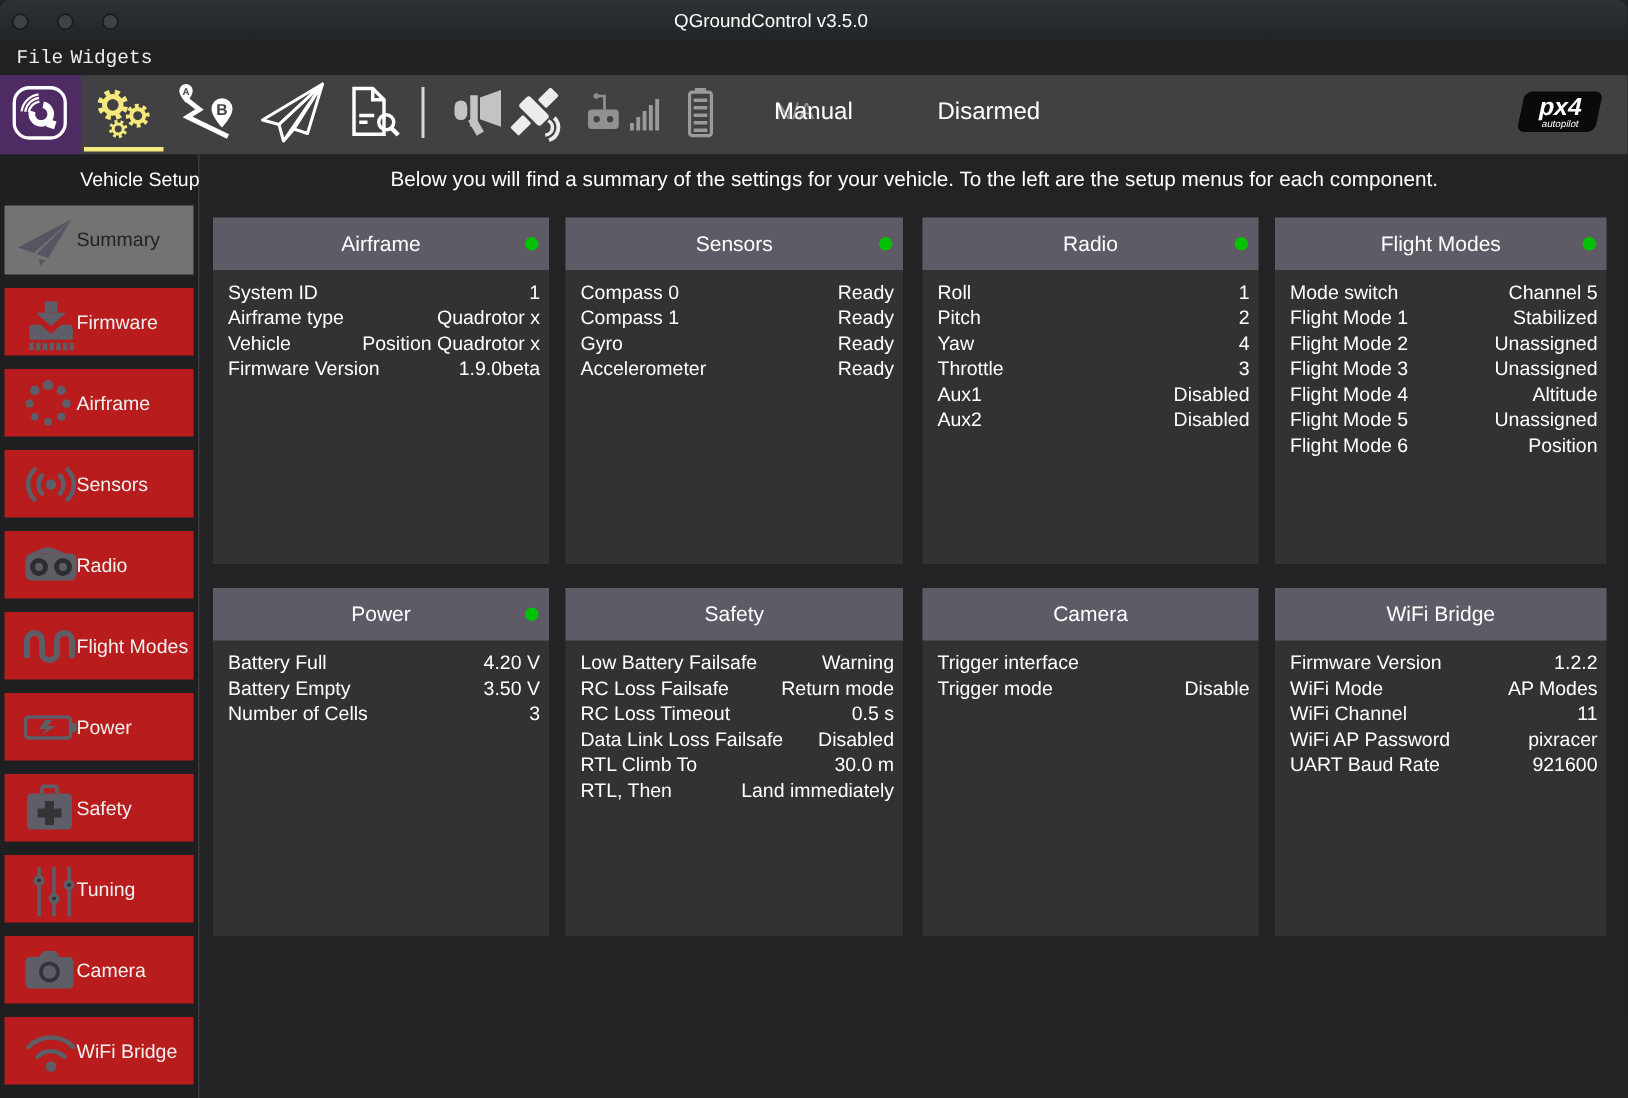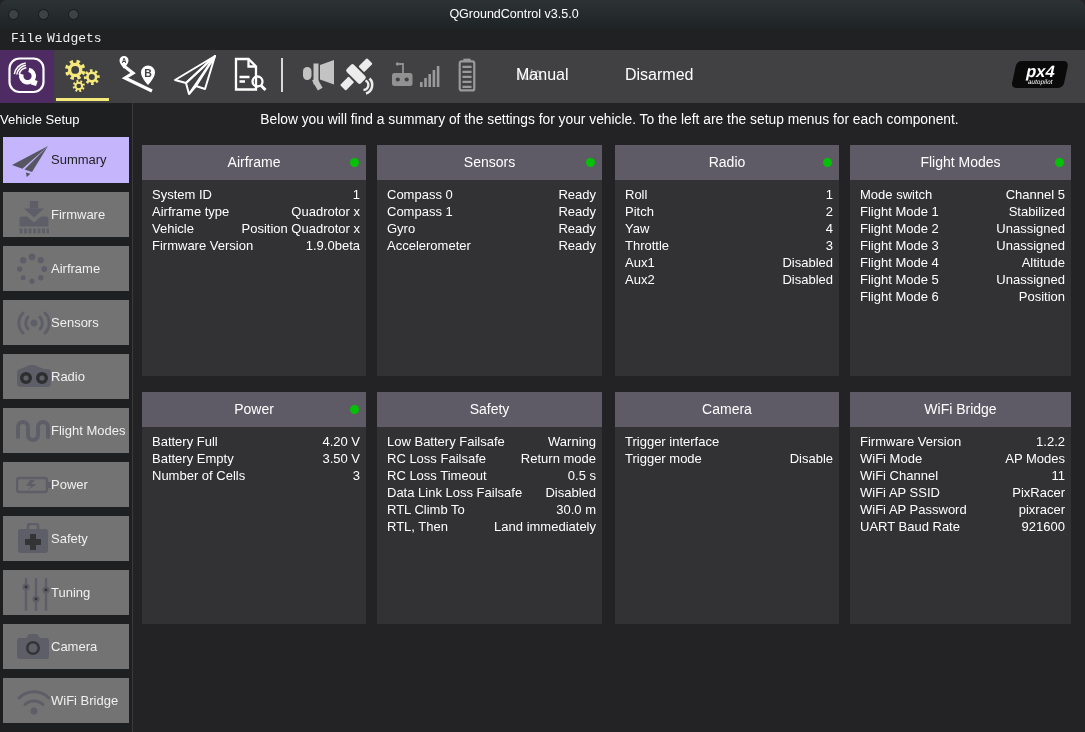--- a/index.html
+++ b/index.html
@@ -19,26 +19,26 @@
   #toolbar { left:0; top:50px; width:1085px; height:53px; background:#414143; }
   #qgcbox { left:0; top:50px; width:54px; height:53px; background:#4f2b63; }
   #gearline { left:56px; top:98px; width:53px; height:3px; background:#f5e97c; }
   .ticon { position:absolute; top:50px; height:50px; display:flex; align-items:center; justify-content:center; }
   .ttext { position:absolute; top:50px; height:50px; line-height:50px; color:#ffffff; font-size:16px; }
   #sep { left:281px; top:58px; width:2px; height:34px; background:#d8d8d8; }
   
   #px4 { left:1011px; top:60px; width:59px; height:29px; }
   
   #sidebar { left:0; top:103px; width:133px; height:629px; background:#1e1f21; border-right:1px solid #3a3a3c; }
-  #vstitle { left:0; top:112px; width:133px; text-align:left; color:#ffffff; font-size:13px; }
-  .sbtn { position:absolute; left:3px; width:126px; height:45px; background:#737373;
+  #vstitle { left:0; top:112px; width:133px; text-align:right; color:#ffffff; font-size:13px; }
+  .sbtn { position:absolute; left:3px; width:126px; height:45px; background:#b91c1c;
     color:#f0f0f0; font-size:13px; }
   .sbtn .lbl { position:absolute; left:48px; top:0; height:45px; line-height:45px; white-space:nowrap; }
   .sbtn svg { position:absolute; left:13px; top:7px; }
-  #btn-summary { background:#c4b5fd; color:#222222; height:46px; }
+  #btn-summary { background:#737373; color:#222222; height:46px; }
   
   #content { left:134px; top:103px; width:951px; height:632px; background:#232325; }
   #instr { left:134px; top:112px; width:951px; text-align:center; color:#ffffff; font-size:13.8px; }
   .card { position:absolute; width:224px; background:#323234; }
   .chead { height:35px; background:#5e5b66; color:#ffffff; font-size:14px; text-align:center;
     line-height:35px; position:relative; }
   .dot { position:absolute; right:7px; top:13px; width:9px; height:9px; border-radius:50%; background:#05c105; }
   .crows { padding:6px 6px 0 10px; color:#ffffff; font-size:13px; }
   .crow { height:17px; line-height:17px; position:relative; }
   .crow .v { position:absolute; right:0; top:0; }
@@ -407,17 +407,16 @@
     <div class="crow">Trigger mode<span class="v">Disable</span></div>
   </div>
 </div>
 
 <div class="card" style="left:850px; top:392px; height:232px; width:221px;">
   <div class="chead">WiFi Bridge</div>
   <div class="crows">
     <div class="crow">Firmware Version<span class="v">1.2.2</span></div>
     <div class="crow">WiFi Mode<span class="v">AP Modes</span></div>
     <div class="crow">WiFi Channel<span class="v">11</span></div>
-    <div class="crow">WiFi AP SSID<span class="v">PixRacer</span></div>
     <div class="crow">WiFi AP Password<span class="v">pixracer</span></div>
     <div class="crow">UART Baud Rate<span class="v">921600</span></div>
   </div>
 </div>
 
 </body></html>

